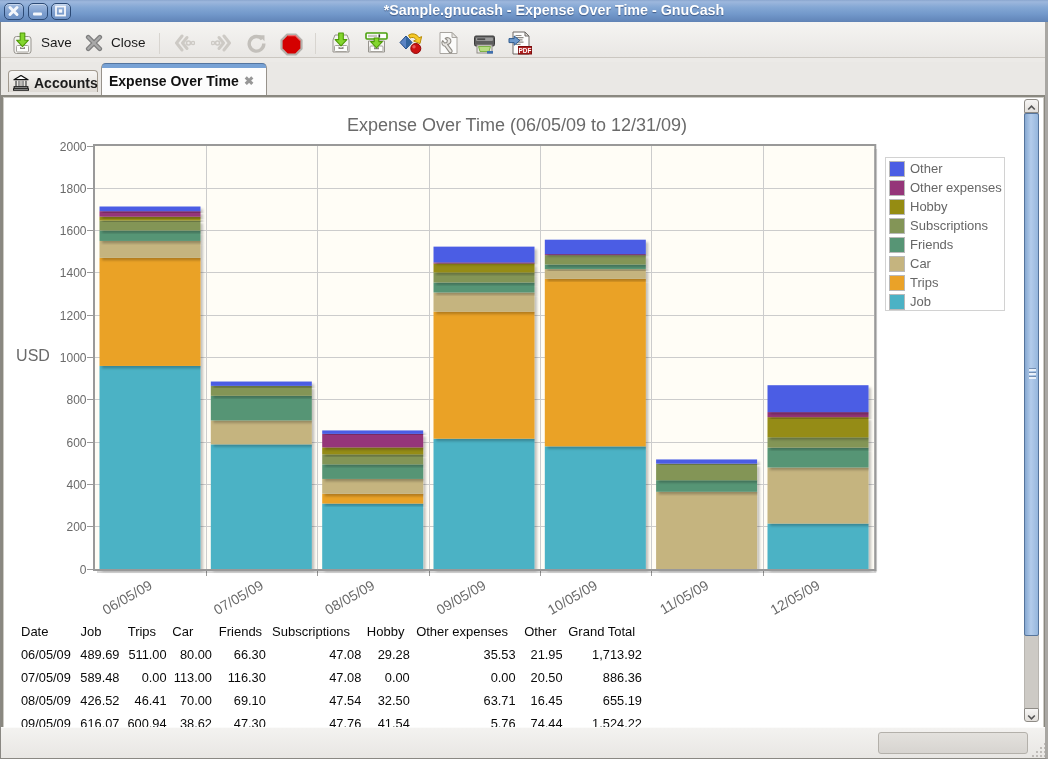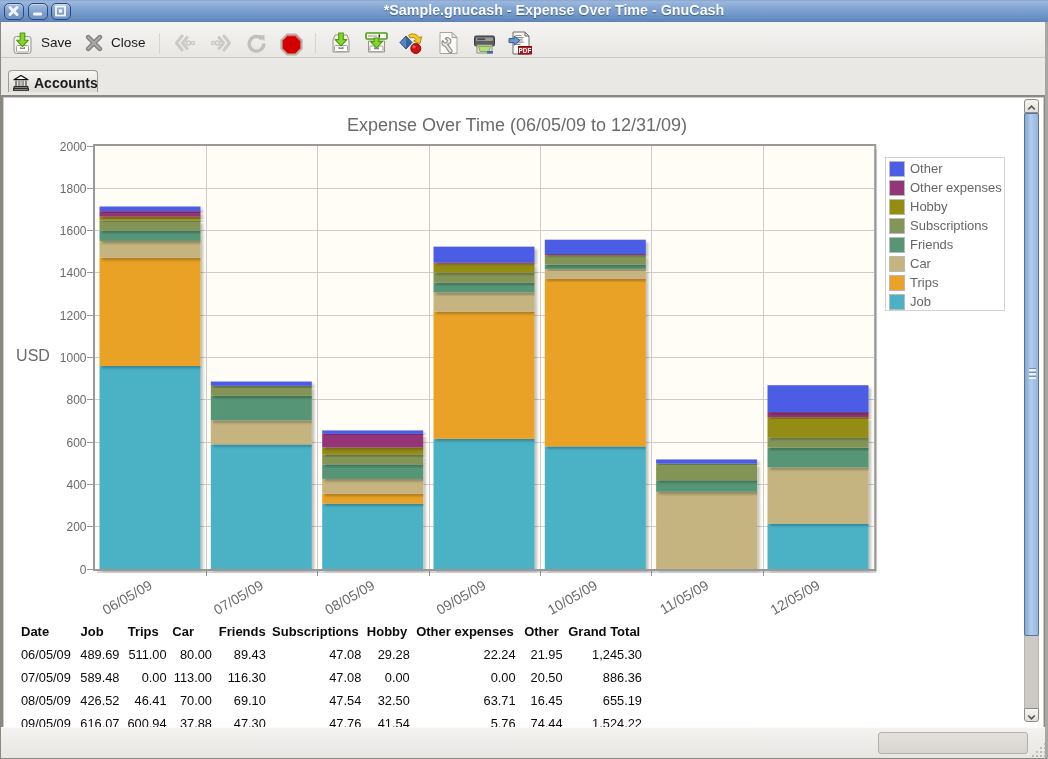--- a/index.html
+++ b/index.html
@@ -16,21 +16,21 @@
 #tab-act{position:absolute;left:101px;top:1px;width:166px;height:33px;background:#fdfdfd;border:1px solid #97928b;border-bottom:none;border-radius:5px 5px 0 0;box-sizing:border-box;border-top:none}
 #tab-act .blue{position:absolute;left:0;top:0;width:100%;height:5px;background:#78a2d5;border-radius:4px 4px 0 0;border-top:1px solid #54759f;box-sizing:border-box}
 #tab-act .lbl{position:absolute;left:7px;top:5px;height:28px;line-height:27px;font-weight:bold;font-size:14px;color:#111}
 #tab-act .cls{position:absolute;left:142px;top:5px;height:28px;line-height:27px;font-size:12px;font-weight:bold;color:#979797}
 #view{position:absolute;left:1px;top:95px;width:1045px;height:725px;border:2px solid #8a8880;background:#fff;box-sizing:border-box;overflow:hidden;box-shadow:inset 0 0 0 1px #cdcbc6}
 #legend{position:absolute;left:882px;top:60px;width:120px;height:154px;border:1px solid #d2d2d2;background:#fff;box-sizing:border-box;padding-top:1px}
 .lrow{height:19px;display:flex;align-items:center;padding-left:3px}
 .lsw{width:14px;height:14px;border:1px solid #b9b9b9;box-sizing:content-box}
 .lrow span{margin-left:5px;font-size:13px;color:#666;white-space:nowrap}
 #dtable{position:absolute;left:18px;top:522.5px;border-collapse:collapse;table-layout:fixed;font-size:12.8px;color:#0a0a0a}
-#dtable th{font-weight:bold;text-align:left;padding:0;height:23px;white-space:nowrap;font-size:13px}
+#dtable th{font-weight:normal;text-align:left;padding:0;height:23px;white-space:nowrap;font-size:13px}
 #dtable td{text-align:right;padding:0;height:23px;white-space:nowrap}
 
 #sb{position:absolute;left:1021px;top:2px;width:15px;height:623px}
 #sb .btn{position:absolute;left:0;width:15px;height:14px;background:linear-gradient(180deg,#f6f5f4,#e2dfdb);border:1px solid #8e8b86;box-sizing:border-box}
 #sb .up{top:0;border-radius:3px 3px 0 0}
 #sb .dn{top:609px;border-radius:0 0 3px 3px}
 #sb .track{position:absolute;left:0;top:14px;width:15px;height:595px;background:#cdcac5;border-left:1px solid #b8b5b0;border-right:1px solid #b8b5b0;box-sizing:border-box}
 #sb .thumb{position:absolute;left:0;top:14px;width:15px;height:523px;border:1px solid #56759c;border-radius:2px;background:linear-gradient(90deg,#87a9d2,#b3cceb 45%,#96b7dd);box-sizing:border-box}
 .grip{position:absolute;left:4px;width:7px;height:1.5px;background:rgba(255,255,255,.75);box-shadow:0 -1px 0 rgba(60,90,130,.5)}
 #statusbar{position:absolute;left:0;top:727px;width:1048px;height:32px;background:linear-gradient(180deg,#f3f2f0,#e8e6e3);border-top:1px solid #fbfbfa;box-sizing:border-box}
@@ -150,20 +150,25 @@
           <path d="M3.4 6 v6 M6.8 6 v6 M10.2 6 v6 M13.6 6 v6"></path>
         </g>
 <g stroke="#fff" stroke-width="0.7">
           <path d="M3.4 6 v6 M6.8 6 v6 M10.2 6 v6 M13.6 6 v6"></path>
         </g>
 <rect x="1.2" y="12.4" width="14.6" height="1.6" fill="#fff" stroke="#111" stroke-width="1.1"></rect>
 <rect x="0.6" y="14.6" width="15.8" height="1.6" fill="#fff" stroke="#111" stroke-width="1.1"></rect>
 </svg>
       <span class="lbl">Accounts</span>
     </div>
+ <div id="tab-act">
+      <div class="blue"></div>
+      <span class="lbl">Expense Over Time</span>
+      <span class="cls">✖</span>
+    </div>
 </div>
 <div id="view">
  <svg style="position:absolute;left:0;top:-1px" width="890" height="530" viewBox="3 96 890 530" font-family="Liberation Sans, sans-serif">
 <defs>
 <filter id="bsh" x="-20%" y="-20%" width="150%" height="150%">
           <feDropShadow dx="2.5" dy="2.5" stdDeviation="1.2" flood-color="#000" flood-opacity="0.24"></feDropShadow>
         </filter>
 <filter id="gsh" x="-10%" y="-10%" width="130%" height="130%">
           <feDropShadow dx="2" dy="2" stdDeviation="1.4" flood-color="#000" flood-opacity="0.22"></feDropShadow>
         </filter>
@@ -354,26 +359,26 @@
           <th style="padding-left:5.6px">Hobby</th>
           <th style="padding-left:6.4px">Other expenses</th>
           <th style="padding-left:8.6px">Other</th>
           <th style="padding-left:5.7px">Grand Total</th>
         </tr>
         <tr>
           <td style="text-align:left">06/05/09</td>
           <td>489.69</td>
           <td>511.00</td>
           <td>80.00</td>
-          <td>89.43</td>
+          <td>66.30</td>
           <td>47.08</td>
           <td>29.28</td>
-          <td>22.24</td>
+          <td>35.53</td>
           <td>21.95</td>
-          <td>1,245.30</td>
+          <td>1,713.92</td>
         </tr>
         <tr>
           <td style="text-align:left">07/05/09</td>
           <td>589.48</td>
           <td>0.00</td>
           <td>113.00</td>
           <td>116.30</td>
           <td>47.08</td>
           <td>0.00</td>
           <td>0.00</td>
@@ -389,21 +394,21 @@
           <td>47.54</td>
           <td>32.50</td>
           <td>63.71</td>
           <td>16.45</td>
           <td>655.19</td>
         </tr>
         <tr>
           <td style="text-align:left">09/05/09</td>
           <td>616.07</td>
           <td>600.94</td>
-          <td>37.88</td>
+          <td>38.62</td>
           <td>47.30</td>
           <td>47.76</td>
           <td>41.54</td>
           <td>5.76</td>
           <td>74.44</td>
           <td>1,524.22</td>
         </tr>
       </tbody>
     </table>
  <div id="sb">

